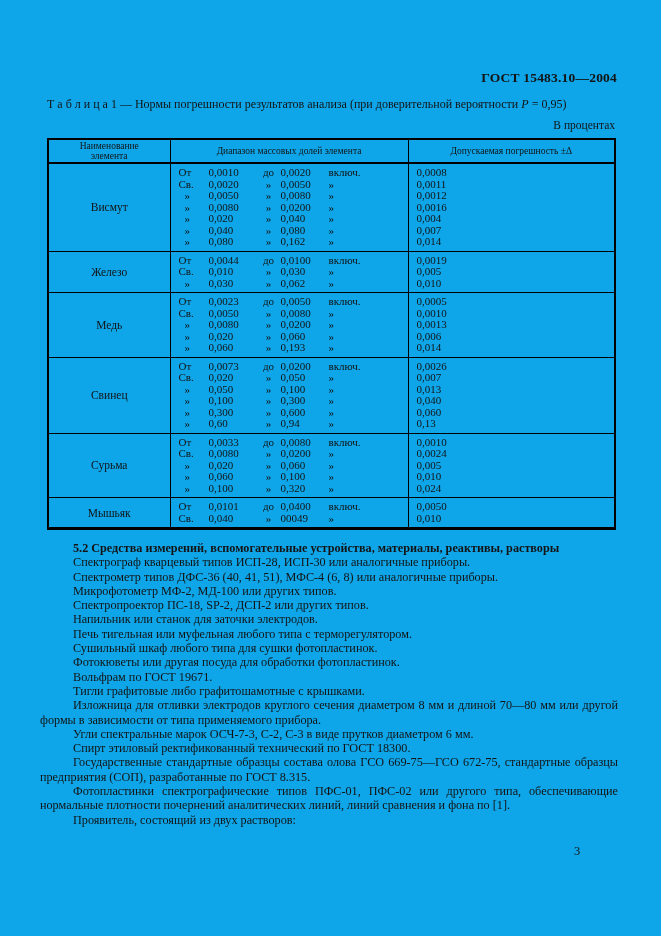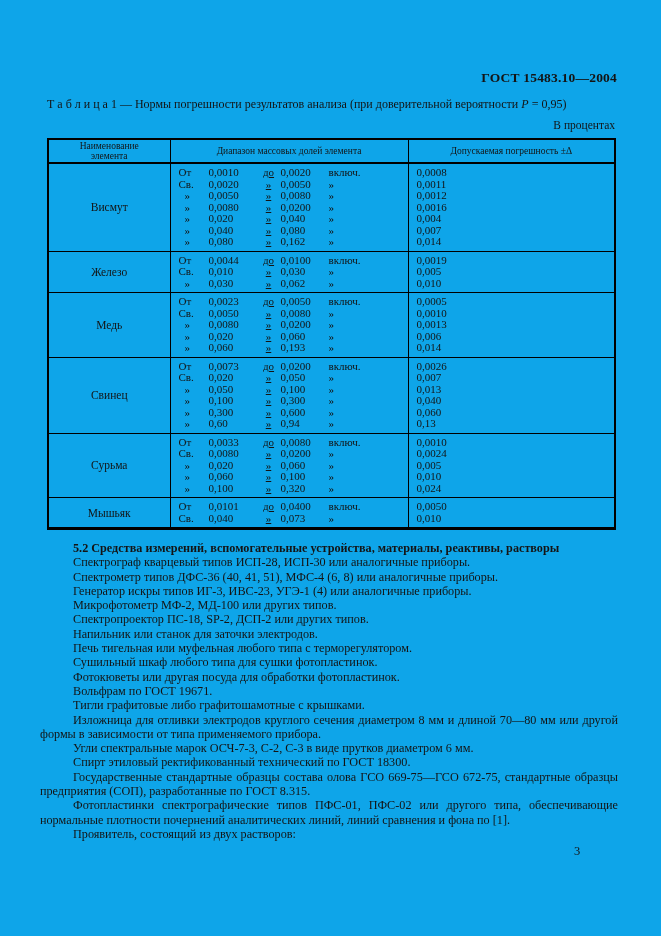--- a/index.html
+++ b/index.html
@@ -48,21 +48,21 @@
     padding:3px 8px;
   }
   td.cell-el{ text-align:center; font-size:11.5px; }
   td.cell-range{ padding-left:45px; }
   .rline{
     display:flex; font-size:11px; line-height:11.5px; white-space:pre;
   }
   .rline .ra{width:30px;}
   .rline .ra.cont{text-indent:6px;}
   .rline .rb{width:48px;}
-  .rline .rc{width:24px; text-align:center;text-decoration:underline;}
+  .rline .rc{width:24px; text-align:center;}
   .rline .rd{width:48px;}
   .rline .re{flex:1;}
   td.cell-delta{ text-align:left; }
   .dline{ font-size:11px; line-height:11.5px; }
   .section{
     position:absolute; top:541px; left:40px; width:578px;
     font-size:12.2px; line-height:14.3px;
     text-align:justify;
   }
   .section p{ margin:0; text-indent:33px; }
@@ -183,36 +183,35 @@
             <div class="dline">0,0024</div>
             <div class="dline">0,005</div>
             <div class="dline">0,010</div>
             <div class="dline">0,024</div>
           </td>
         </tr>
         <tr>
           <td class="cell-el">Мышьяк</td>
           <td class="cell-range">
             <div class="rline"><span class="ra">От</span><span class="rb">0,0101</span><span class="rc">до</span><span class="rd">0,0400</span><span class="re">включ.</span></div>
-            <div class="rline"><span class="ra">Св.</span><span class="rb">0,040</span><span class="rc">»</span><span class="rd">0,073</span><span class="re">»</span></div>
+            <div class="rline"><span class="ra">Св.</span><span class="rb">0,040</span><span class="rc">»</span><span class="rd">00049</span><span class="re">»</span></div>
           </td>
           <td class="cell-delta">
             <div class="dline">0,0050</div>
             <div class="dline">0,010</div>
           </td>
         </tr>
       </tbody>
   </table>
 
   <div class="section">
     <p class="heading">5.2 Средства измерений, вспомогательные устройства, материалы, реактивы, растворы</p>
     <div id="paragraphs">
         <p>Спектрограф кварцевый типов ИСП-28, ИСП-30 или аналогичные приборы.</p>
         <p>Спектрометр типов ДФС-36 (40, 41, 51), МФС-4 (6, 8) или аналогичные приборы.</p>
-        <p>Генератор искры типов ИГ-3, ИВС-23, УГЭ-1 (4) или аналогичные приборы.</p>
         <p>Микрофотометр МФ-2, МД-100 или других типов.</p>
         <p>Спектропроектор ПС-18, SP-2, ДСП-2 или других типов.</p>
         <p>Напильник или станок для заточки электродов.</p>
         <p>Печь тигельная или муфельная любого типа с терморегулятором.</p>
         <p>Сушильный шкаф любого типа для сушки фотопластинок.</p>
         <p>Фотокюветы или другая посуда для обработки фотопластинок.</p>
         <p>Вольфрам по ГОСТ 19671.</p>
         <p>Тигли графитовые либо графитошамотные с крышками.</p>
         <p>Изложница для отливки электродов круглого сечения диаметром 8 мм и длиной 70—80 мм или другой формы в зависимости от типа применяемого прибора.</p>
         <p>Угли спектральные марок ОСЧ-7-3, С-2, С-3 в виде прутков диаметром 6 мм.</p>

